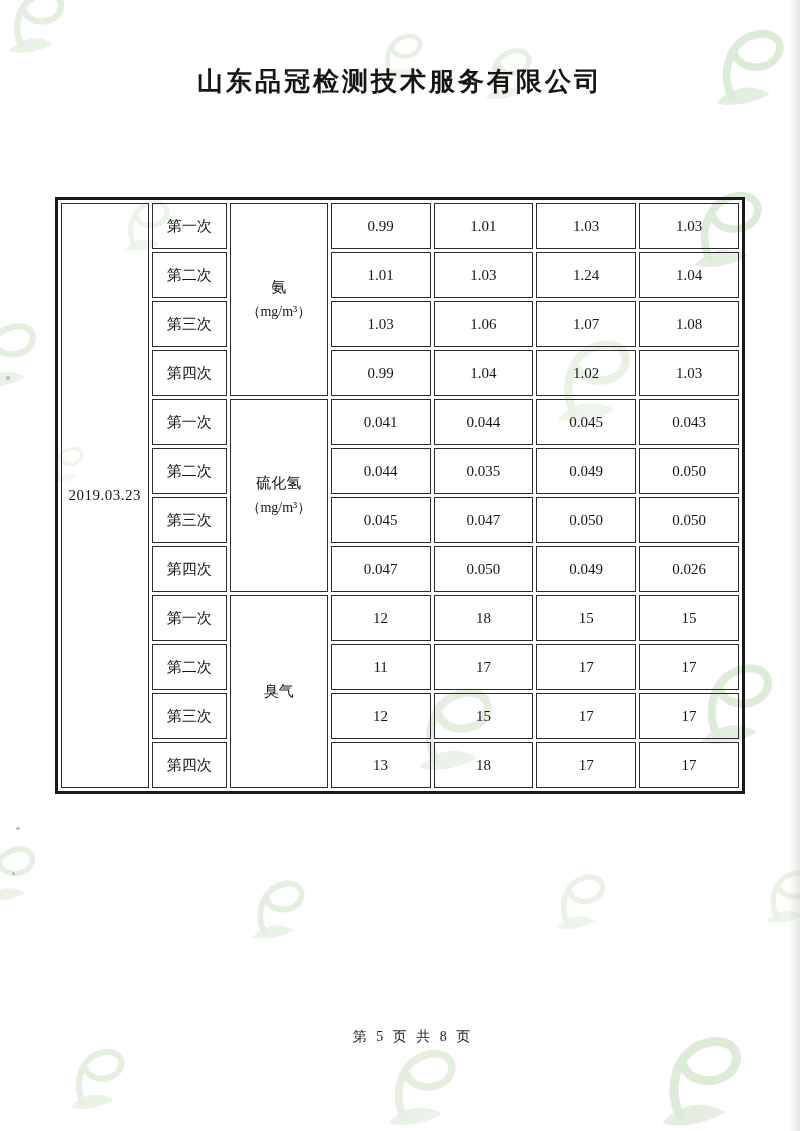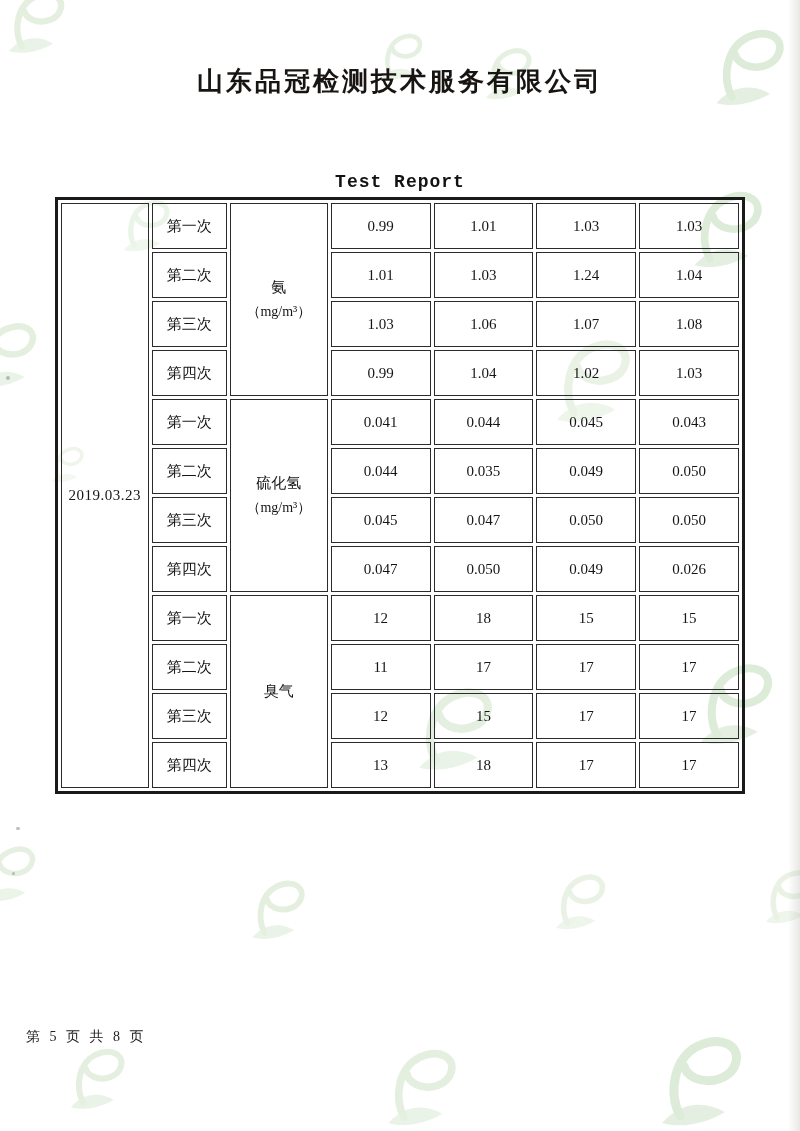--- a/index.html
+++ b/index.html
@@ -73,21 +73,21 @@
   }
   td.date-cell{border:none;font-size:15px;letter-spacing:0.5px;}
   td.param-cell{line-height:1.7;}
   .param-name{font-size:15px;}
   .param-unit{font-size:14px;}
   td.val-cell{font-size:15px;}
 
   
   .footer{
     position:absolute;top:1028px;left:0;right:0;
-    text-align:left;
+    text-align:center;
     font-size:14px;letter-spacing:3px;
     color:#222;
     padding-left:26px;
   }
 </style>
 </head>
 <body>
 
 <div class="page">
 
@@ -158,21 +158,20 @@
     </svg>
 
   
   <div class="edge-shade"></div>
   <div class="speck" style="left:16px;top:827px;width:4px;height:3px;"></div>
   <div class="speck" style="left:12px;top:872px;width:3px;height:3px;"></div>
   <div class="speck" style="left:6px;top:376px;width:4px;height:4px;"></div>
 
   
   <div class="company-cn">山东品冠检测技术服务有限公司</div>
-  <div class="title-en">Test Report</div>
 
   
   <table class="report">
     <colgroup>
       <col style="width:86px">
         <col style="width:74px">
         <col style="width:96px">
       <col style="width:98px">
         <col style="width:98px">
         <col style="width:98px">

